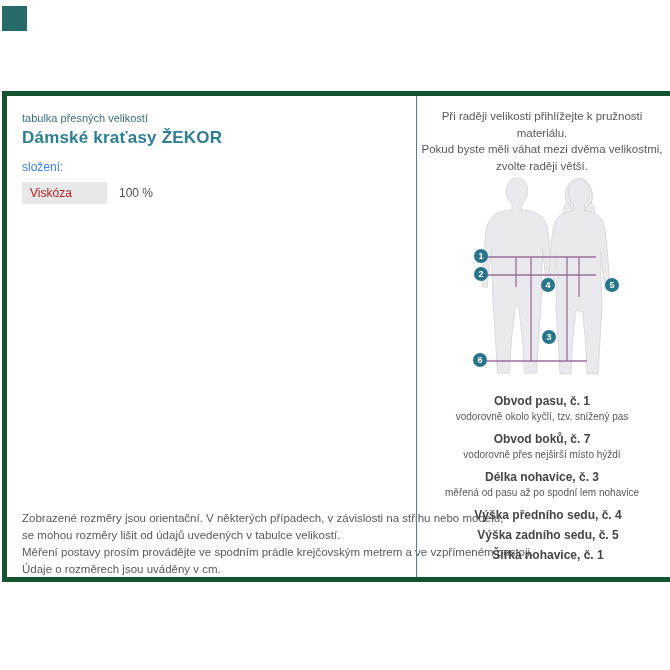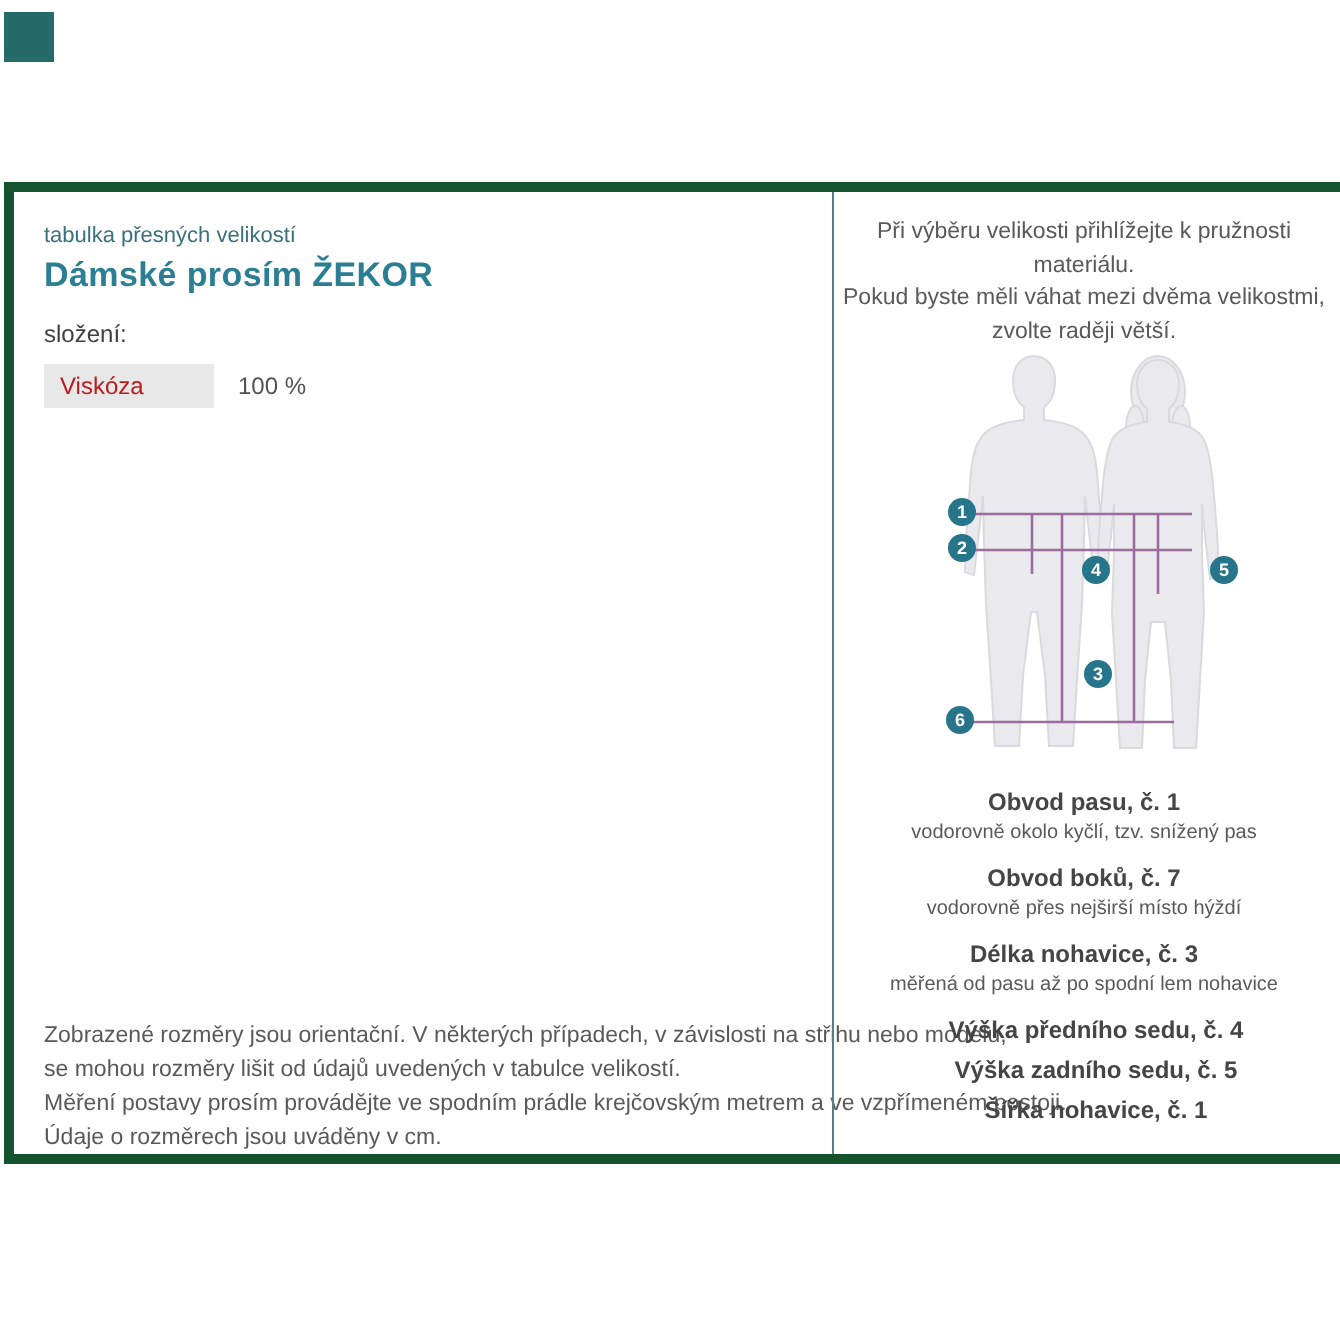--- a/index.html
+++ b/index.html
@@ -12,21 +12,21 @@
   
   .main-box{
     position:absolute;left:2px;top:91px;width:665px;height:481px;
     border:5px solid #14532d;background:#fff;
   }
   .separator{position:absolute;left:409px;top:0;width:1px;height:100%;background:#4d8386;}
 
   
   .eyebrow{position:absolute;left:15px;top:16px;font-size:11px;color:#38707c;}
   .page-title{position:absolute;left:15px;top:32px;font-size:17px;font-weight:bold;color:#2c7f93;letter-spacing:.2px;}
-  .comp-label{position:absolute;left:15px;top:64px;font-size:12px;color:#404040;}
+  .comp-label{position:absolute;left:15px;top:64px;font-size:12px;color:#3b82f6;}
   .material-chip{
     position:absolute;left:15px;top:86px;width:85px;height:22px;background:#e8e8e8;
     font-size:12px;color:#b91c1c;line-height:22px;padding-left:8px;box-sizing:border-box;
   }
   .material-pct{position:absolute;left:112px;top:86px;height:22px;line-height:22px;font-size:12px;color:#515151;}
   .disclaimer{position:absolute;left:15px;top:414px;font-size:11.5px;color:#595959;line-height:17px;}
 
   
   .intro{position:absolute;left:409px;right:4px;top:12px;text-align:center;font-size:11.5px;color:#595959;line-height:16.5px;}
   .figure-svg{position:absolute;left:452px;top:74px;width:175px;height:215px;}
@@ -50,37 +50,37 @@
 <body>
 
 <div id="stage">
 
   <div class="corner-square"></div>
 
   <div class="main-box">
 
     <div>
       <div class="eyebrow">tabulka přesných velikostí</div>
-      <div class="page-title">Dámské prosím ŽEKOR</div>
+      <div class="page-title">Dámské kraťasy ŽEKOR</div>
       <div class="comp-label">složení:</div>
       <div class="material-chip">Viskóza</div>
       <div class="material-pct">100 %</div>
       <div class="disclaimer">
         <div>Zobrazené rozměry jsou orientační. V některých případech, v závislosti na střihu nebo modelu,</div>
         <div>se mohou rozměry lišit od údajů uvedených v tabulce velikostí.</div>
         <div>Měření postavy prosím provádějte ve spodním prádle krejčovským metrem a ve vzpřímeném postoji.</div>
         <div>Údaje o rozměrech jsou uváděny v cm.</div>
       </div>
     </div>
 
     <div class="separator"></div>
 
     <div>
       <div class="intro">
-        <div>Při výběru velikosti přihlížejte k pružnosti materiálu.</div>
+        <div>Při raději velikosti přihlížejte k pružnosti materiálu.</div>
         <div>Pokud byste měli váhat mezi dvěma velikostmi,</div>
         <div>zvolte raději větší.</div>
       </div>
 
       <svg class="figure-svg" viewBox="0 0 175 215">
         <g fill="#eaeaee" stroke="#d9d9df" stroke-width="1">
 
           <path d="M58 8 C52 8 47.5 13 47.5 20 C47.5 26 49.5 31 53 33.5 L53 40 C42.5 41 34.5 44 31.5 49 C28.5 53 27.5 58 26.5 66 L24.5 92 L23.5 116 L28 117.5 L30.5 96 L32.5 78 L33 102 L34 132 L36.5 170 L38.5 203 L50.5 203 L52.5 168 L56.5 136 L59.5 136 L63.5 168 L65.5 203 L77.5 203 L79.5 170 L82 132 L83 102 L83.5 78 L85.5 96 L88 117.5 L92.5 116 L91.5 92 L89.5 66 C88.5 58 87.5 53 84.5 49 C81.5 44 73.5 41 63 40 L63 33.5 C66.5 31 68.5 26 68.5 20 C68.5 13 64 8 58 8 Z"></path>
 
           <ellipse cx="120" cy="26" rx="13.5" ry="18"></ellipse>

